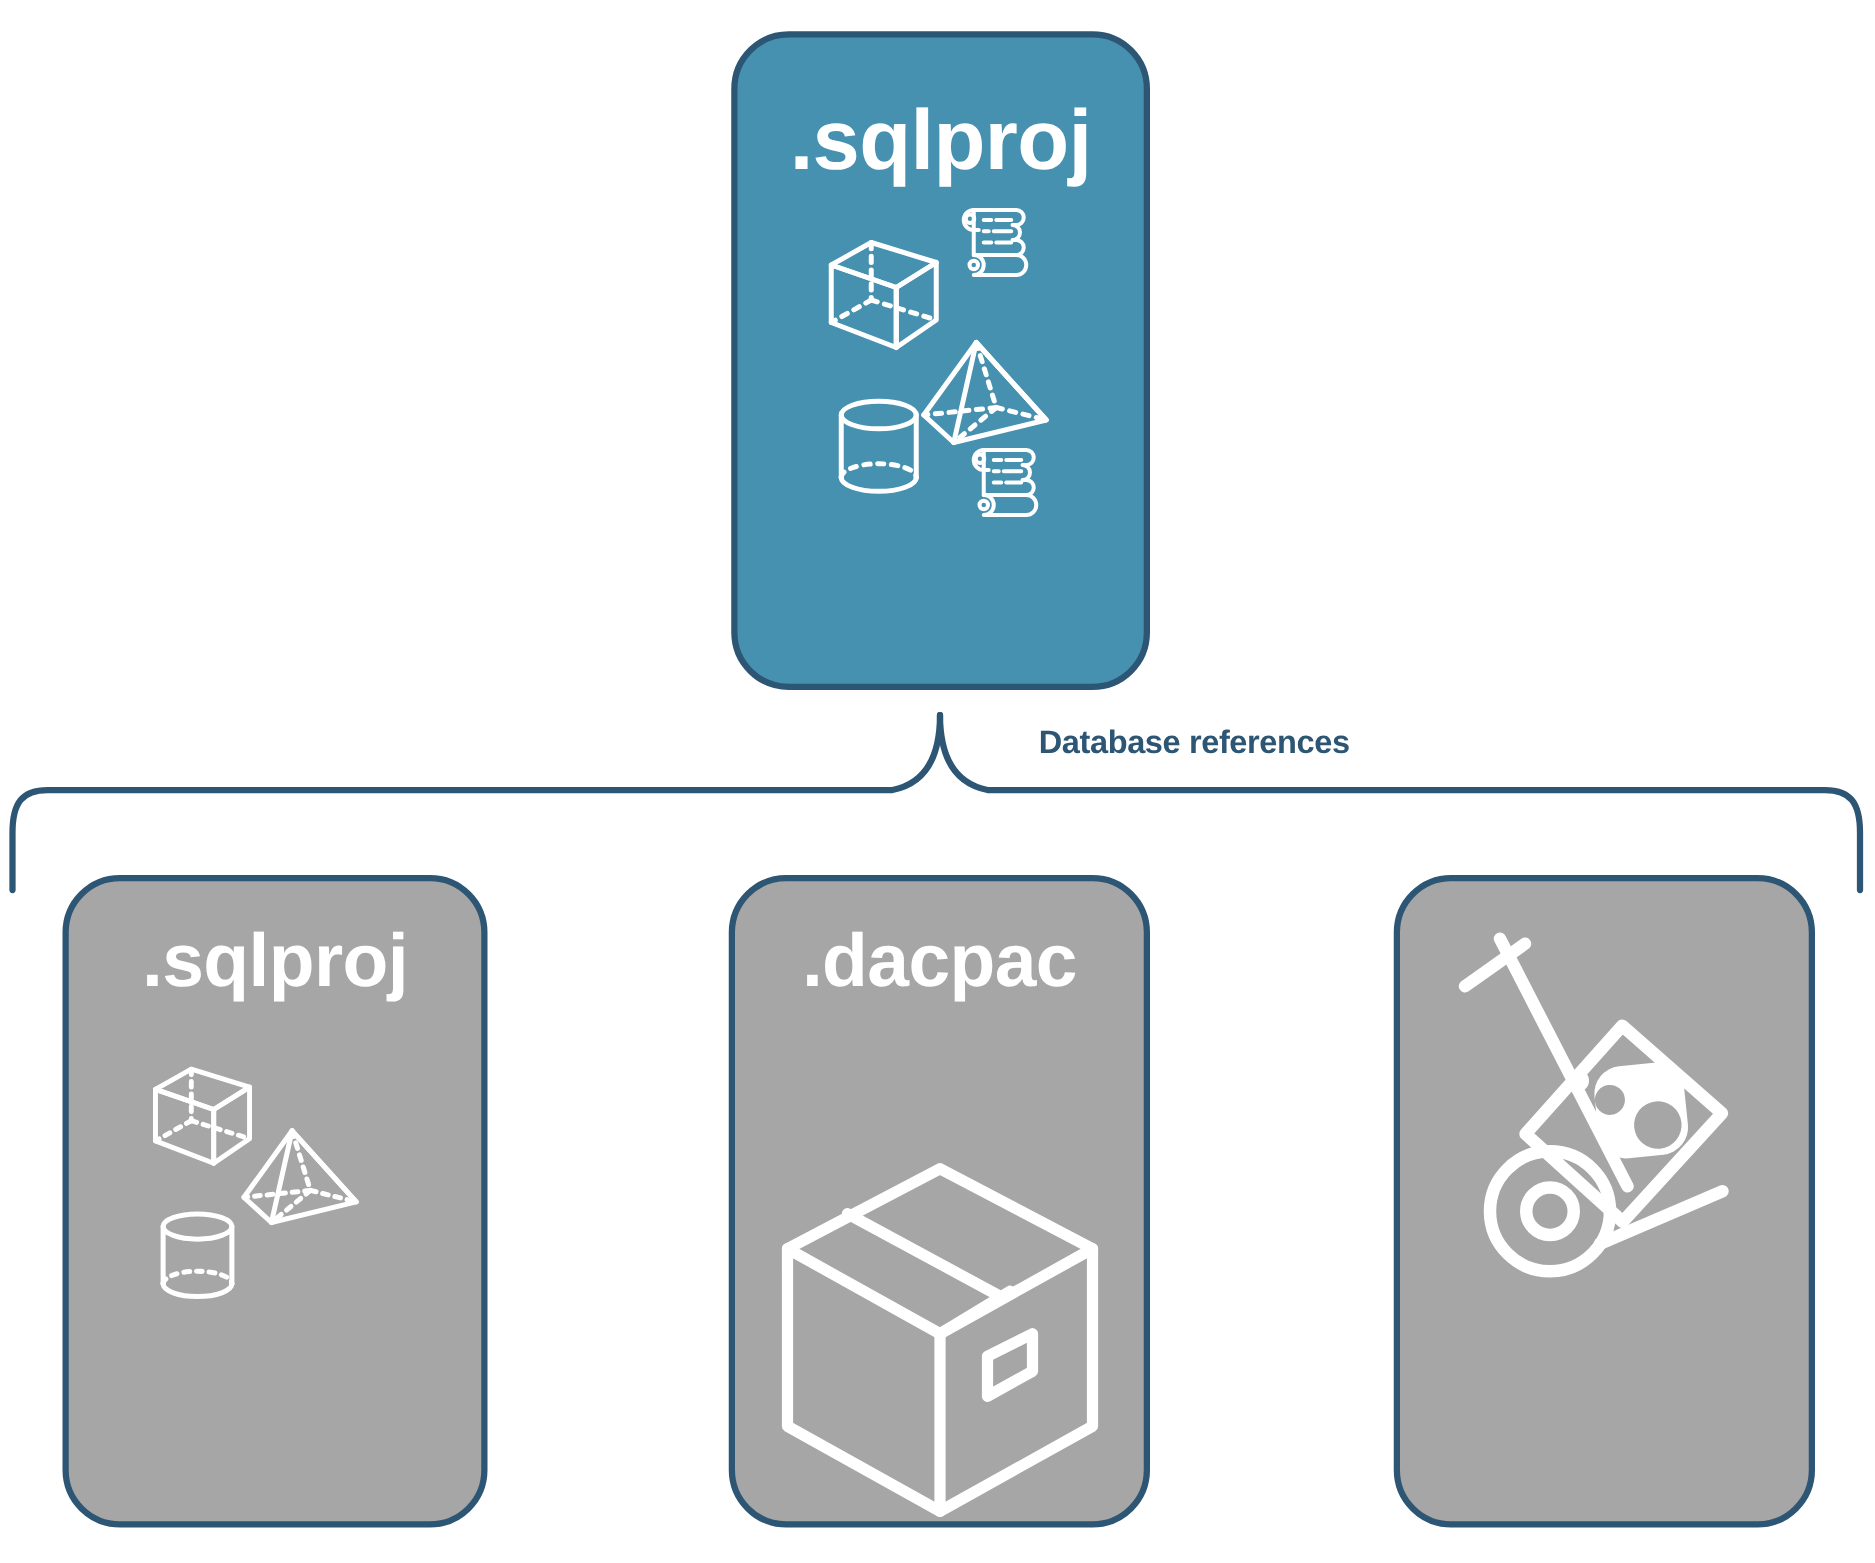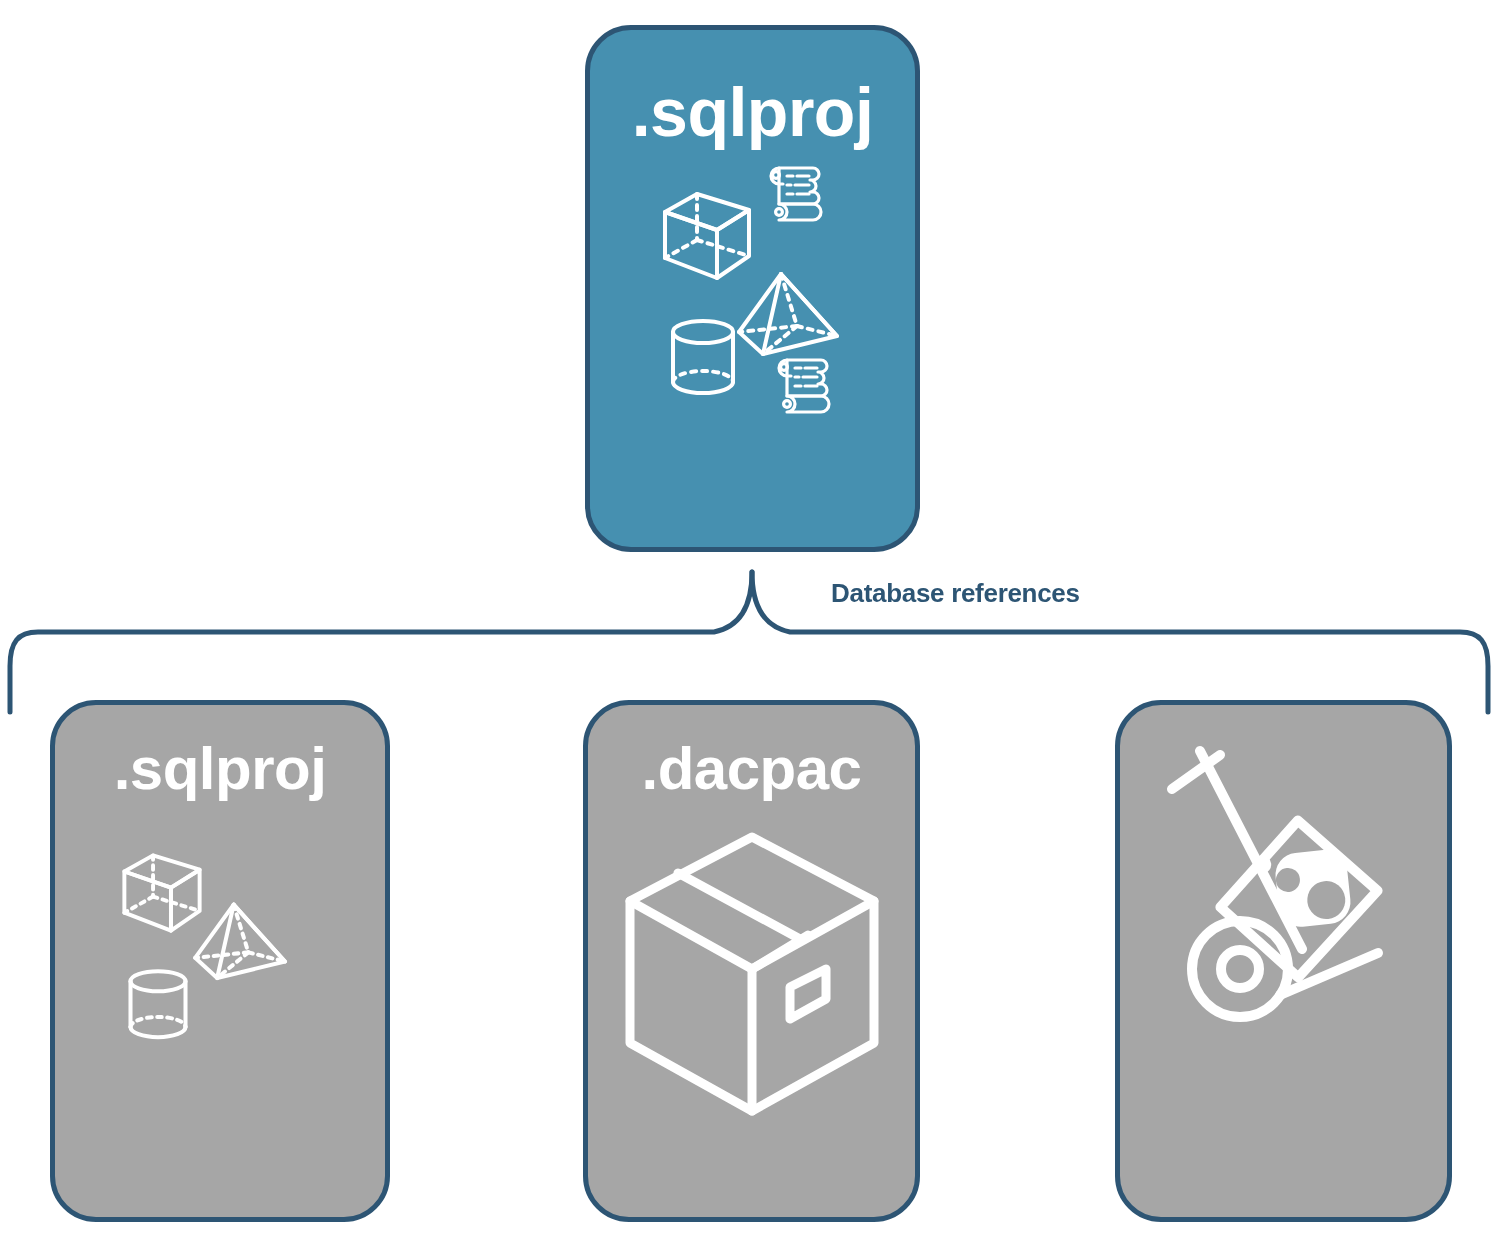--- a/index.html
+++ b/index.html
@@ -227,21 +227,21 @@
           <path d="M6 16 L6 66"></path>
           <path d="M66 16 L66 66"></path>
           <path d="M6 66 a30 11 0 0 0 60 0"></path>
           <path d="M6 66 a30 11 0 0 1 60 0" stroke-dasharray="5 6"></path>
         </g>
       </svg>
 
     </div>
   </div>
 
-  <div class="card secondary" id="card-dacpac" style="left:583px; top:700px; width:337px; height:522px;">
+  <div class="card secondary" id="card-dacpac" style="left:583px; top:700px; width:337px; height:522px;justify-content:space-between;">
     <div class="card-title">.dacpac</div>
 
     <div class="icon-area">
       <svg width="260" height="290" viewBox="0 0 260 290" style="left:0; top:0;">
         <g fill="none" stroke="#ffffff" stroke-width="9" stroke-linecap="round" stroke-linejoin="round">
 
           <path d="M130 8 L252 72 L252 214 L130 282 L8 214 L8 72 Z"></path>
 
           <path d="M8 72 L130 140 L252 72"></path>
           <path d="M130 140 L130 282"></path>

